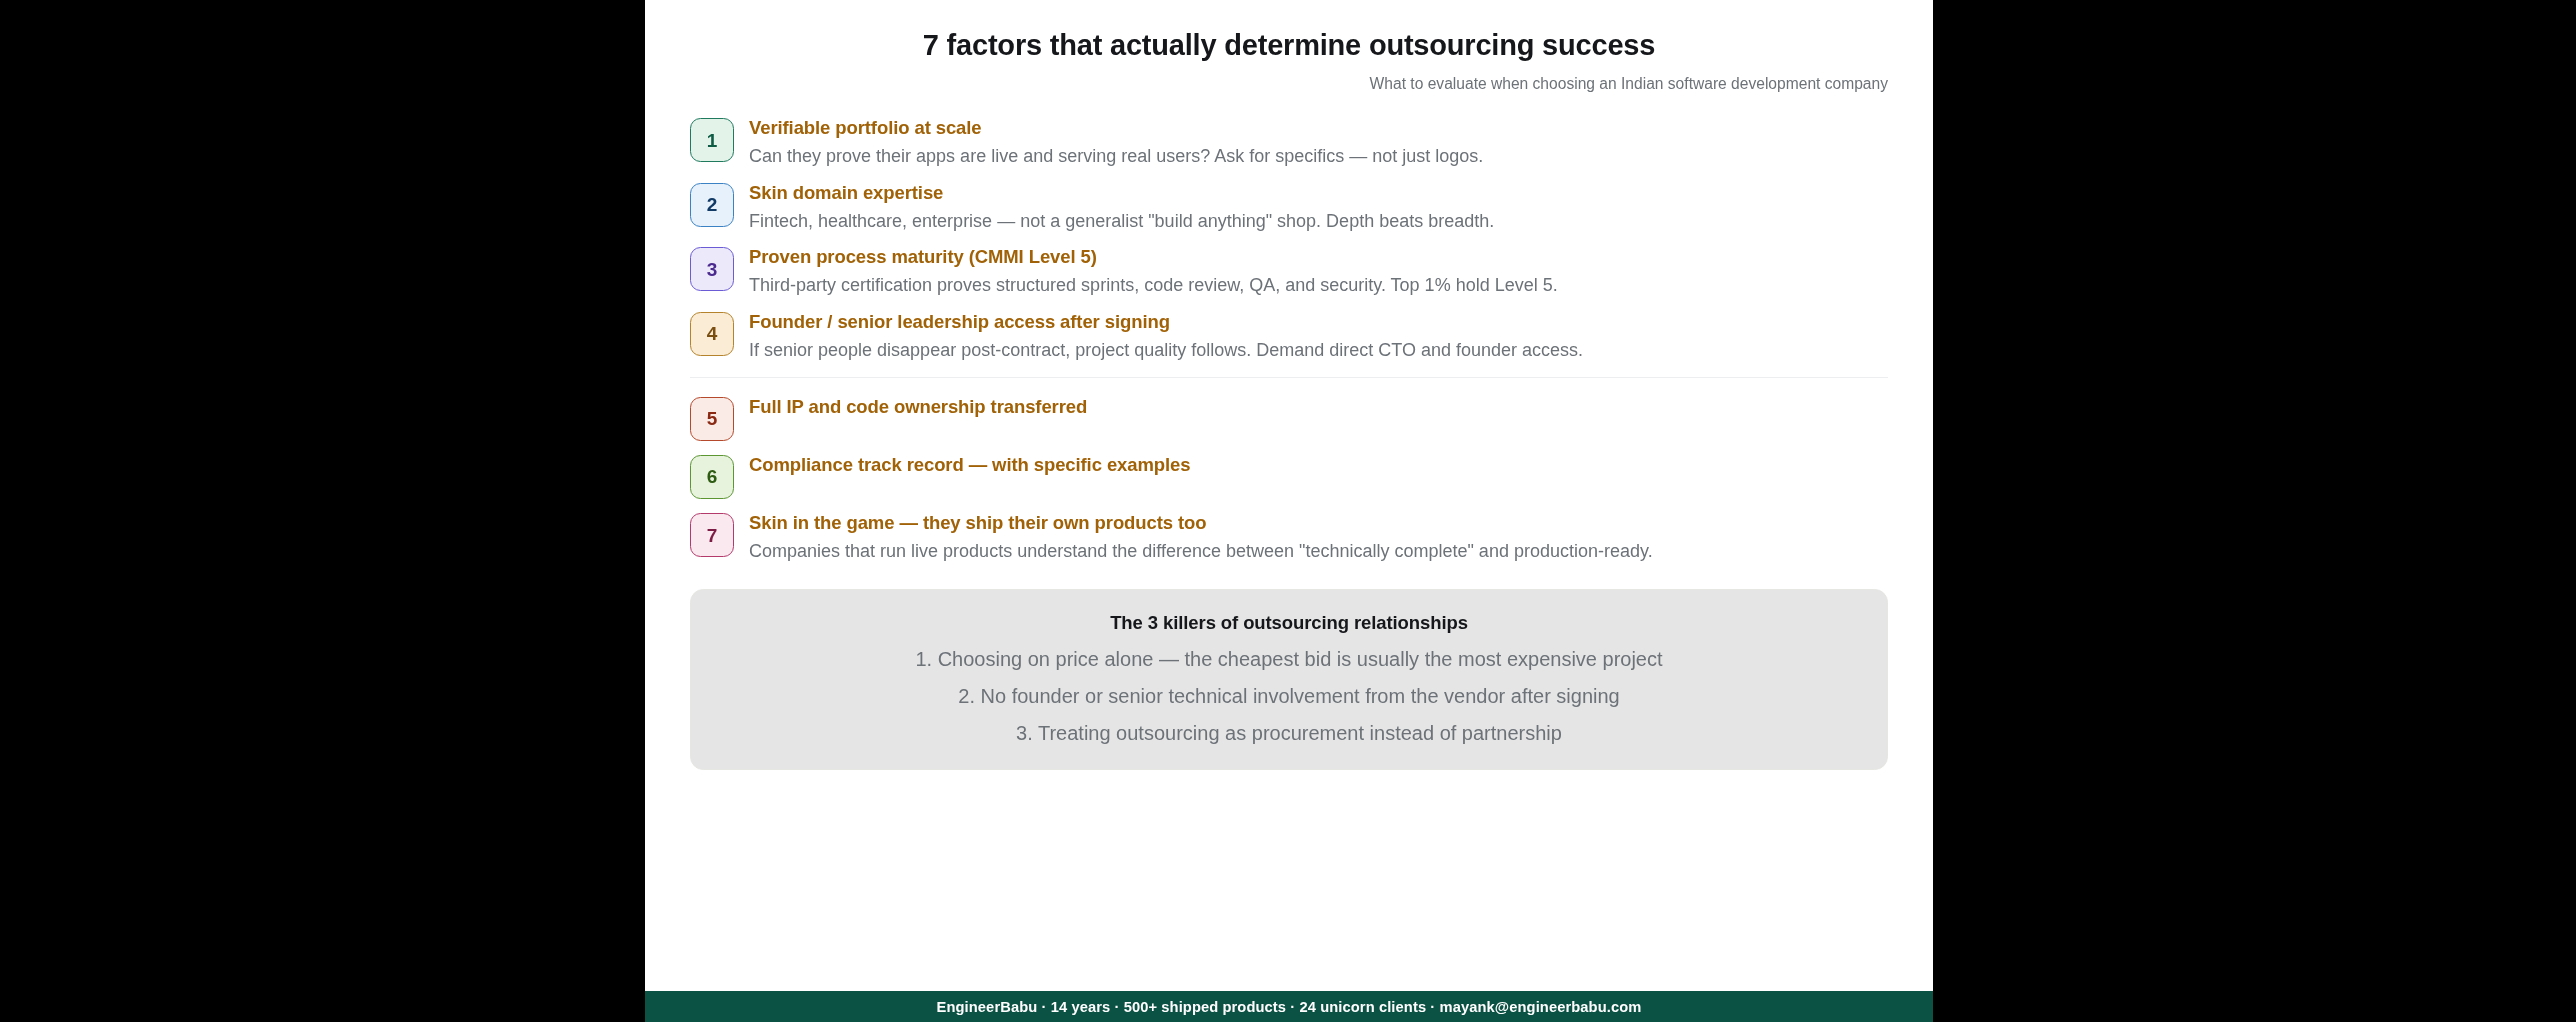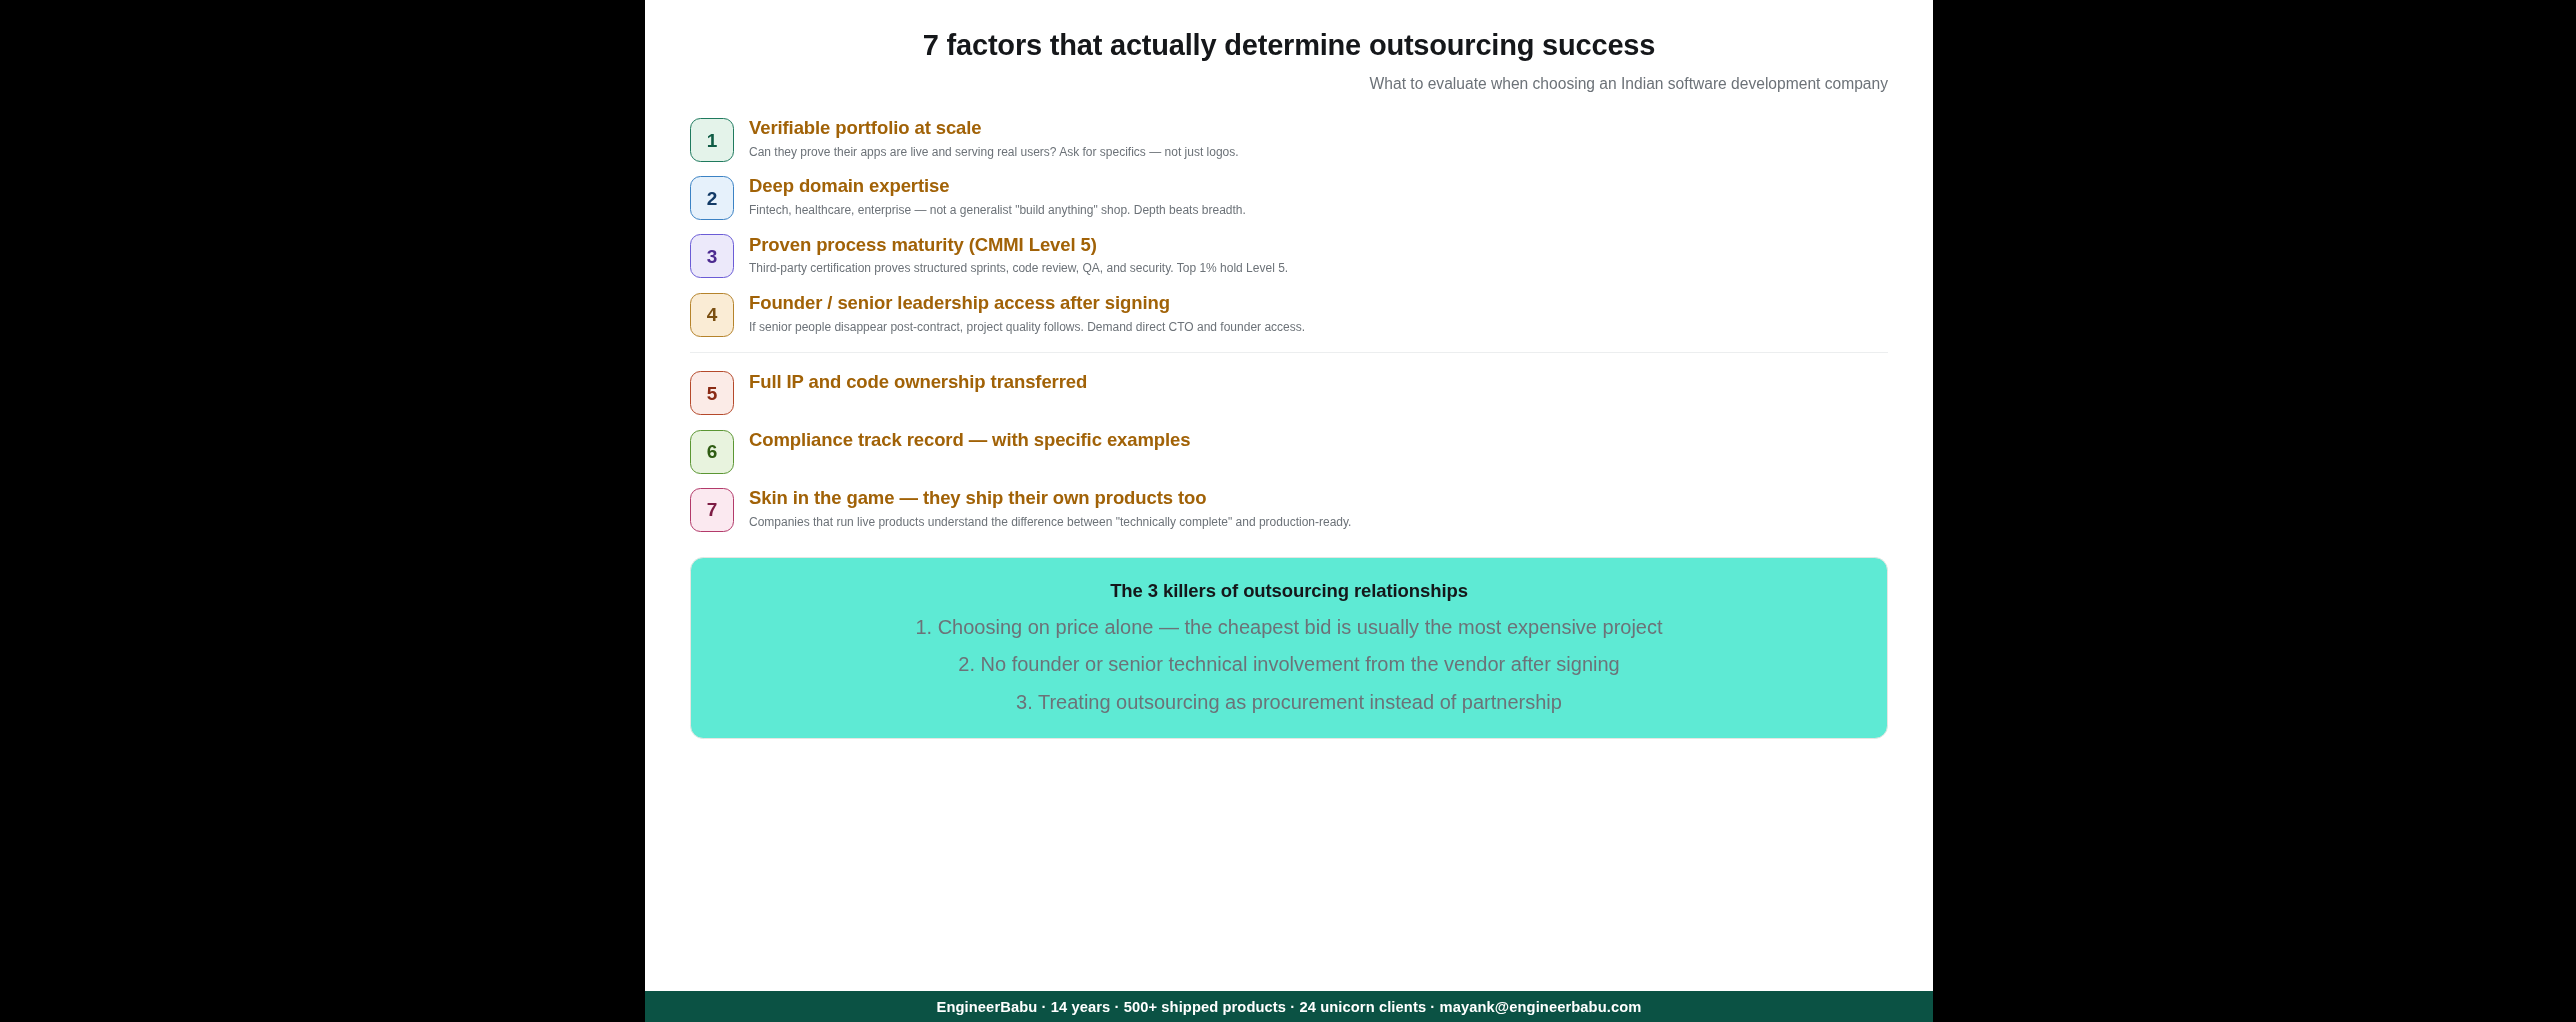--- a/index.html
+++ b/index.html
@@ -105,39 +105,39 @@
     margin: 0;
     font-size: 18.5px;
     line-height: 1.25;
     font-weight: bold;
     color: #a16207;
     letter-spacing: -0.1px;
   }
   .factor-desc {
     margin: 0;
     padding-top: 5.7px;
-    font-size: 12px;
+    font-size: 18px;
     line-height: 1.3;
     color: #6c7278;
   }
 
   
   .group-divider {
     height: 0.9px;
     background: #eceeef;
     border: 0;
     margin: 15px 0 17px 0;
     width: 100%;
   }
 
   
   .killers-box {
     margin-top: 25.6px;
     border: 0.9px solid #e6e6e2;
-    background: #5eead4;
+    background: #e5e5e5;
     border-radius: 13.3px;
     padding: 21px 28px 23px 28px;
     box-sizing: border-box;
     text-align: center;
   }
   .killers-title {
     margin: 0;
     font-size: 18.5px;
     font-weight: bold;
     color: #15171a;
@@ -186,21 +186,21 @@
           <li class="factor-row">
             <div class="factor-badge" style="background: rgb(228, 243, 234); border-color: rgb(31, 122, 94); color: rgb(15, 92, 69);">1</div>
             <div class="factor-text">
               <div class="factor-title">Verifiable portfolio at scale</div>
               <div class="factor-desc">Can they prove their apps are live and serving real users? Ask for specifics — not just logos.</div>
             </div>
           </li>
           <li class="factor-row">
             <div class="factor-badge" style="background: rgb(230, 241, 251); border-color: rgb(59, 130, 196); color: rgb(18, 58, 102);">2</div>
             <div class="factor-text">
-              <div class="factor-title">Deep domain expertise</div>
+              <div class="factor-title">Skin domain expertise</div>
               <div class="factor-desc">Fintech, healthcare, enterprise — not a generalist "build anything" shop. Depth beats breadth.</div>
             </div>
           </li>
           <li class="factor-row">
             <div class="factor-badge" style="background: rgb(236, 233, 250); border-color: rgb(107, 92, 214); color: rgb(75, 42, 143);">3</div>
             <div class="factor-text">
               <div class="factor-title">Proven process maturity (CMMI Level 5)</div>
               <div class="factor-desc">Third-party certification proves structured sprints, code review, QA, and security. Top 1% hold Level 5.</div>
             </div>
           </li>

